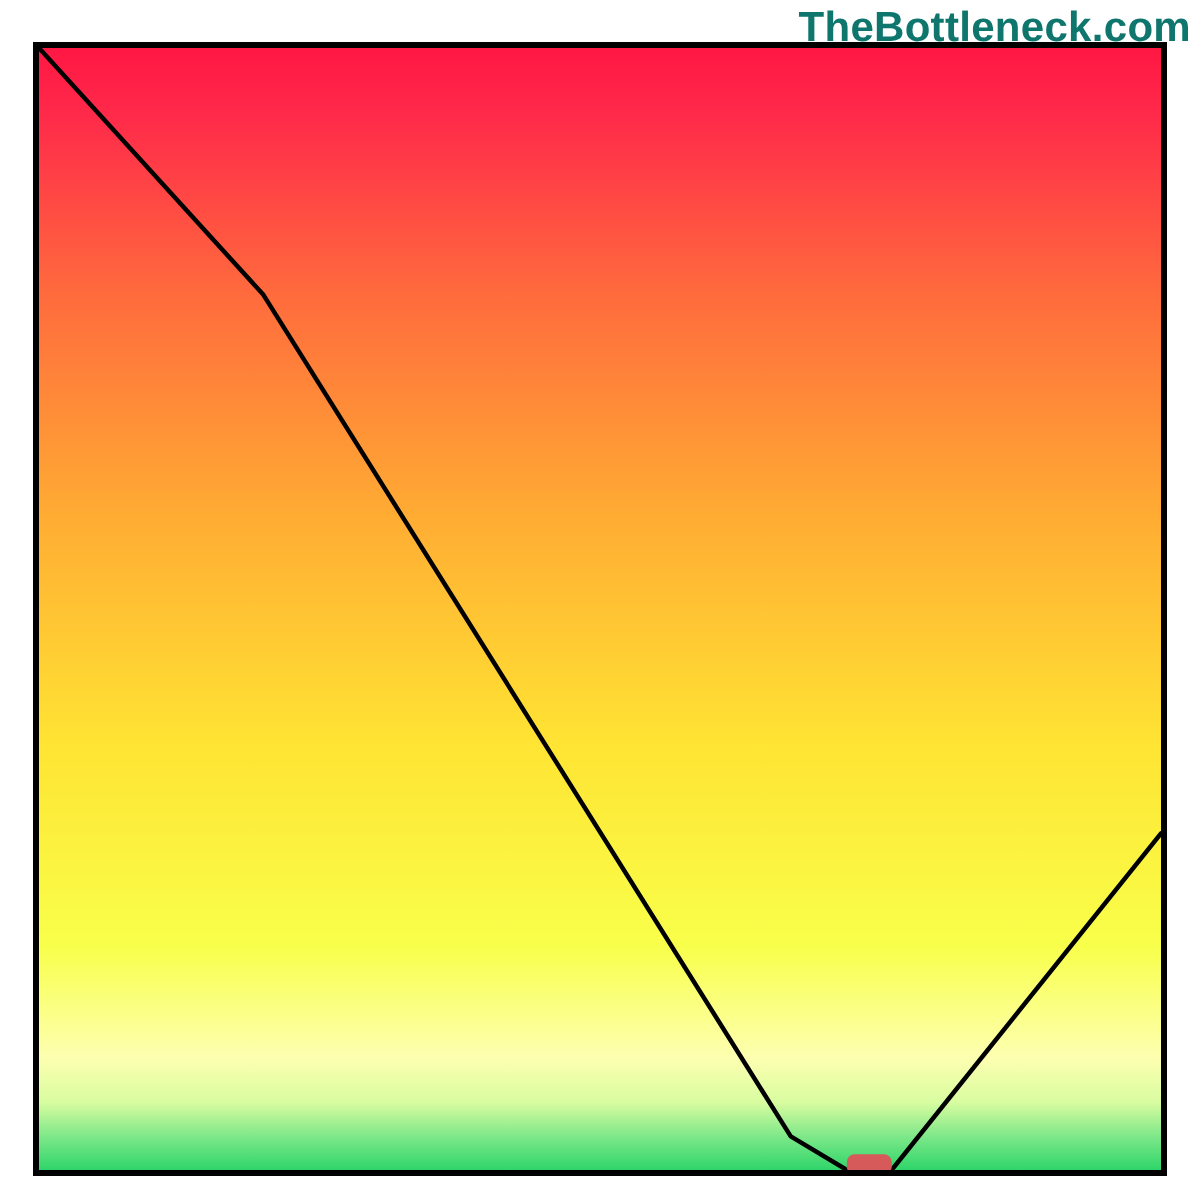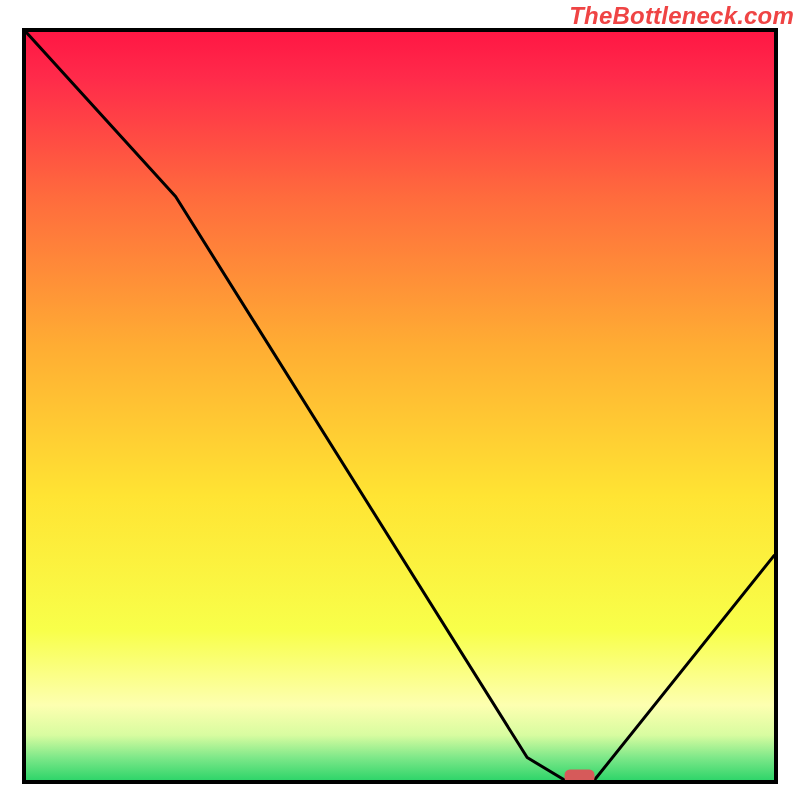--- a/index.html
+++ b/index.html
@@ -12,26 +12,25 @@
   }
   .wrap {
     position: relative;
     width: 800px;
     height: 800px;
   }
   .watermark {
     position: absolute;
     top: 2px;
     right: 6px;
-    font-size: 24px;
+    font-size: 28px;
     font-weight: 600;
-    color: #ef4444;
+    color: #0f766e;
     letter-spacing: 0.2px;
     user-select: none;
-    font-style: italic;
   }
   .plot-frame {
     position: absolute;
     left: 22px;
     top: 28px;
     width: 756px;
     height: 756px;
     border: 4px solid #000;
     box-sizing: border-box;
     overflow: hidden;

